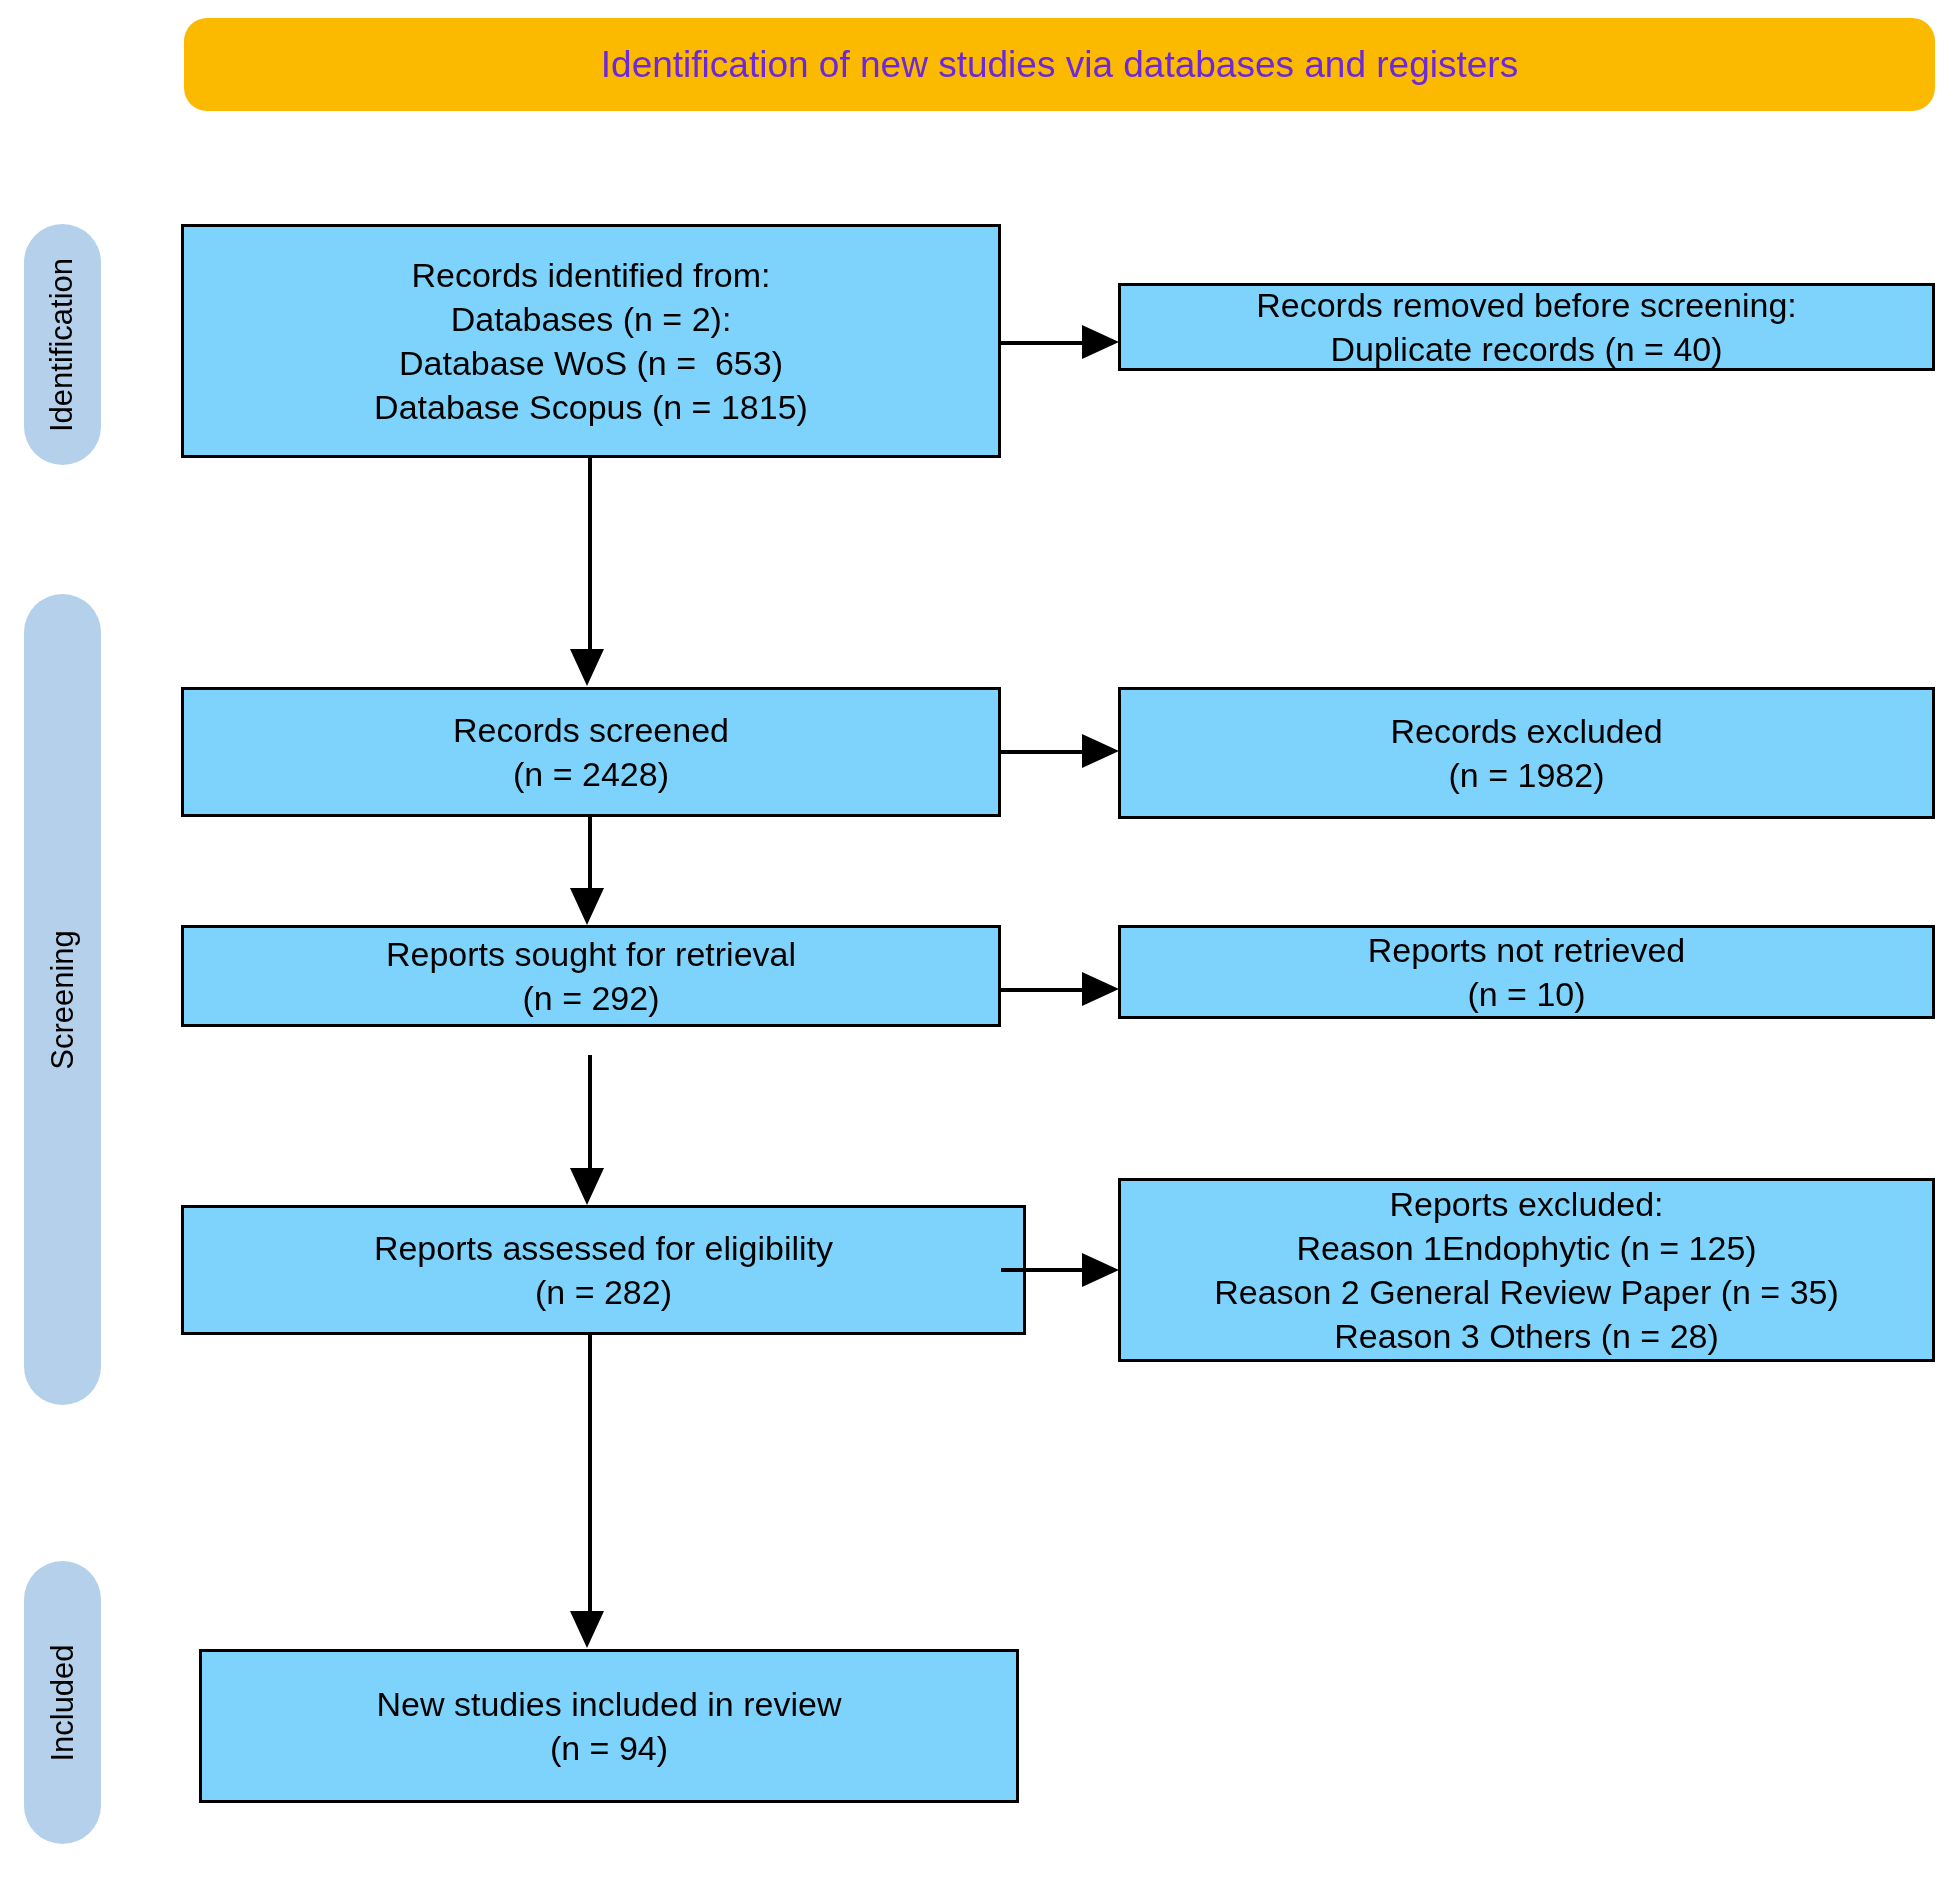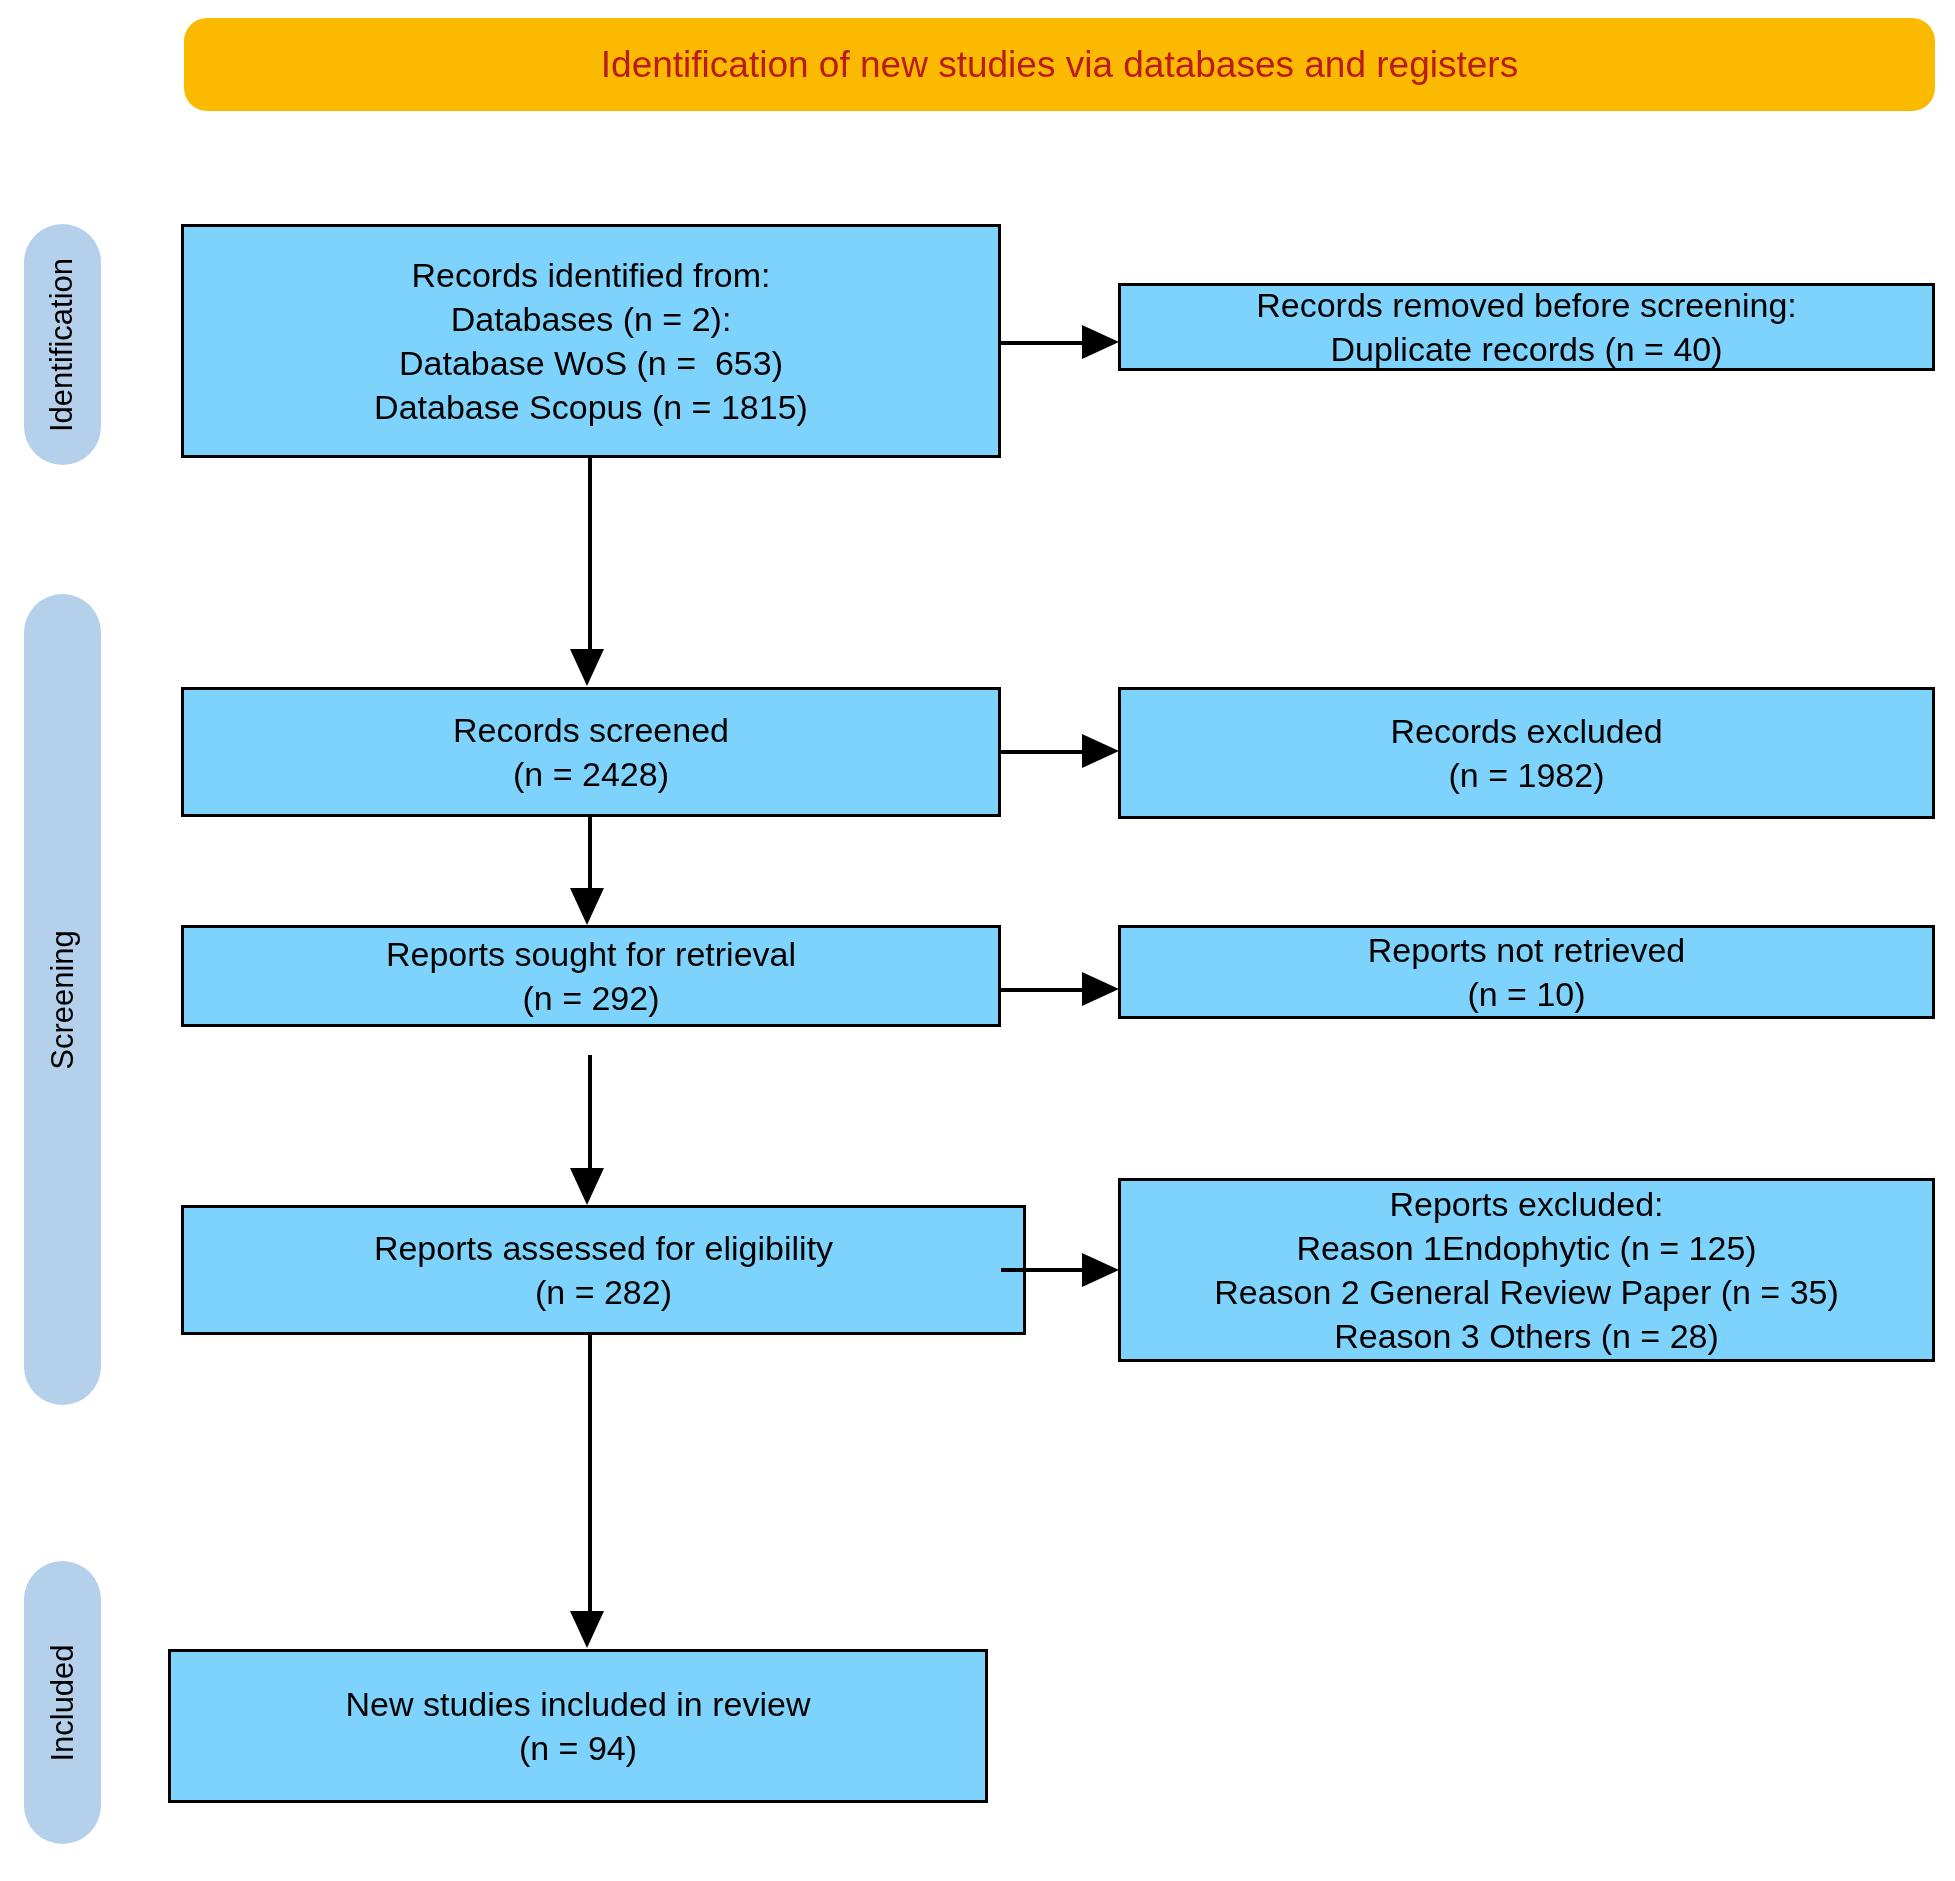--- a/index.html
+++ b/index.html
@@ -28,21 +28,21 @@
     height: 93px;
     background: #FBBA00;
     border-radius: 23px;
     display: flex;
     align-items: center;
     justify-content: center;
     box-sizing: border-box;
   }
   .banner-text {
     font-size: 37px;
-    color: #b91c1c;
+    color: #6d28d9;
     letter-spacing: 0px;
     white-space: nowrap;
   }
 
   
   .pill {
     position: absolute;
     left: 24px;
     width: 77px;
     background: #B4D0EA;
@@ -186,19 +186,19 @@
     <div class="box-line">Reason 2 General Review Paper (n = 35)</div>
     <div class="box-line">Reason 3 Others (n = 28)</div>
   </div>
 
   <div class="hline" style="left:1001px; top:1268px; width:84px;"></div>
   <div class="arrow-right" style="left:1082px; top:1253px;"></div>
 
   <div class="vline" style="left:588px; top:1335px; height:277px;"></div>
   <div class="arrow-down" style="left:570px; top:1611px;"></div>
 
-  <div class="box" style="left:168px; top:1649px; width:820px; height:154px;">
+  <div class="box" style="left:199px; top:1649px; width:820px; height:154px;">
     <div class="box-line">New studies included in review</div>
     <div class="box-line">(n = 94)</div>
   </div>
 
 </div>
 
 
 </body></html>

